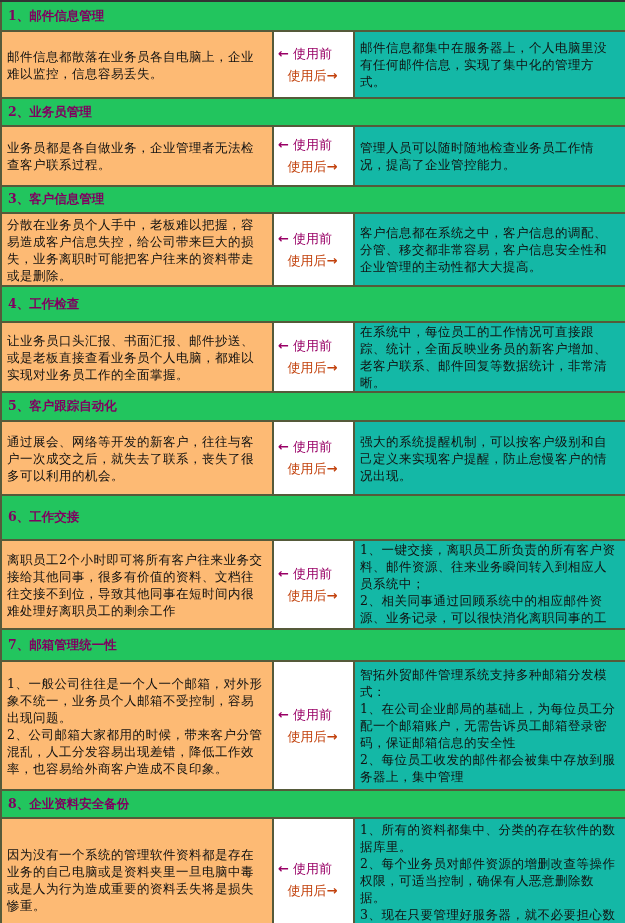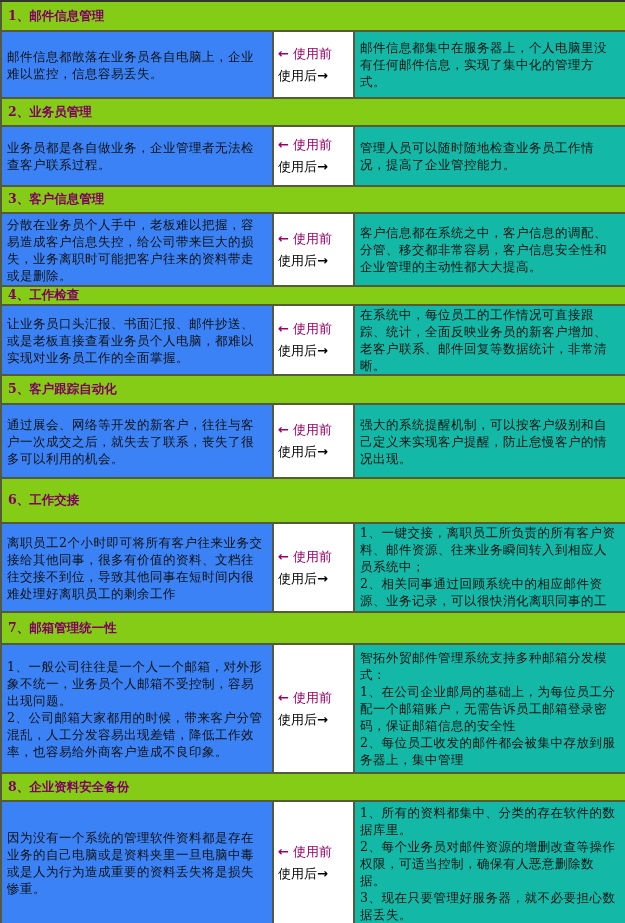--- a/index.html
+++ b/index.html
@@ -1,49 +1,49 @@
 <!DOCTYPE html>
 <html><head>
   <meta charset="utf-8">
   <style>
     * { box-sizing: border-box; margin: 0; padding: 0; }
     html, body { width: 625px; height: 923px; background: #ffffff; overflow: hidden; }
     body { font-family: "DejaVu Serif", "Liberation Serif", serif; font-size: 12.5px; color: #111; }
     .table { width: 625px; border-collapse: collapse; table-layout: fixed; }
     .table td { border: 2px solid #555a3a; vertical-align: middle; }
     .sec-header td {
-      background: #84cc16;
+      background: #22c55e;
       color: #800060;
       font-weight: bold;
       font-size: 12.5px;
       padding: 0 6px;
       border-top: 2px solid #333;
     }
     .cell-before {
-      background: #3b82f6;
+      background: #fdba74;
       padding: 0 5px;
       line-height: 17px;
       letter-spacing: 0.5px;
     }
     .cell-mid {
       background: #ffffff;
       padding: 0 6px 0 4px;
       position: relative;
     }
     .cell-after {
       background: #14b8a6;
       padding: 0 5px;
       line-height: 17px;
       letter-spacing: 0.5px;
       overflow: hidden;
     }
     .cell-after .clip { overflow: hidden; }
     .mid-wrap { display: flex; flex-direction: column; justify-content: center; height: 100%; gap: 4px; }
     .before-label { color: #990066; font-size: 13px; white-space: nowrap; }
-    .after-label { color: #000000; font-size: 13px; text-align: left; white-space: nowrap; }
+    .after-label { color: #c2410c; font-size: 13px; text-align: center; white-space: nowrap; }
     .arrow { font-family: "DejaVu Sans", sans-serif; font-weight: bold; }
     .line { display: block; }
   </style>
 </head>
 <body>
 
 <table class="table">
   <colgroup>
     <col style="width:272px">
     <col style="width:81px">
@@ -110,21 +110,21 @@
           </div>
         </td>
         <td class="cell-after">
           <div class="clip" style="max-height: 71px;">
             <span class="line">客户信息都在系统之中，客户信息的调配、</span>
             <span class="line">分管、移交都非常容易，客户信息安全性和</span>
             <span class="line">企业管理的主动性都大大提高。</span>
           </div>
         </td>
       </tr>
-      <tr class="sec-header" style="height: 19px;">
+      <tr class="sec-header" style="height: 36px;">
         <td colspan="3">4、工作检查</td>
       </tr>
       <tr style="height: 62px; border-radius: 14px;">
         <td class="cell-before">
           <span class="line">让业务员口头汇报、书面汇报、邮件抄送、</span>
           <span class="line">或是老板直接查看业务员个人电脑，都难以</span>
           <span class="line">实现对业务员工作的全面掌握。</span>
         </td>
         <td class="cell-mid">
           <div class="mid-wrap">

